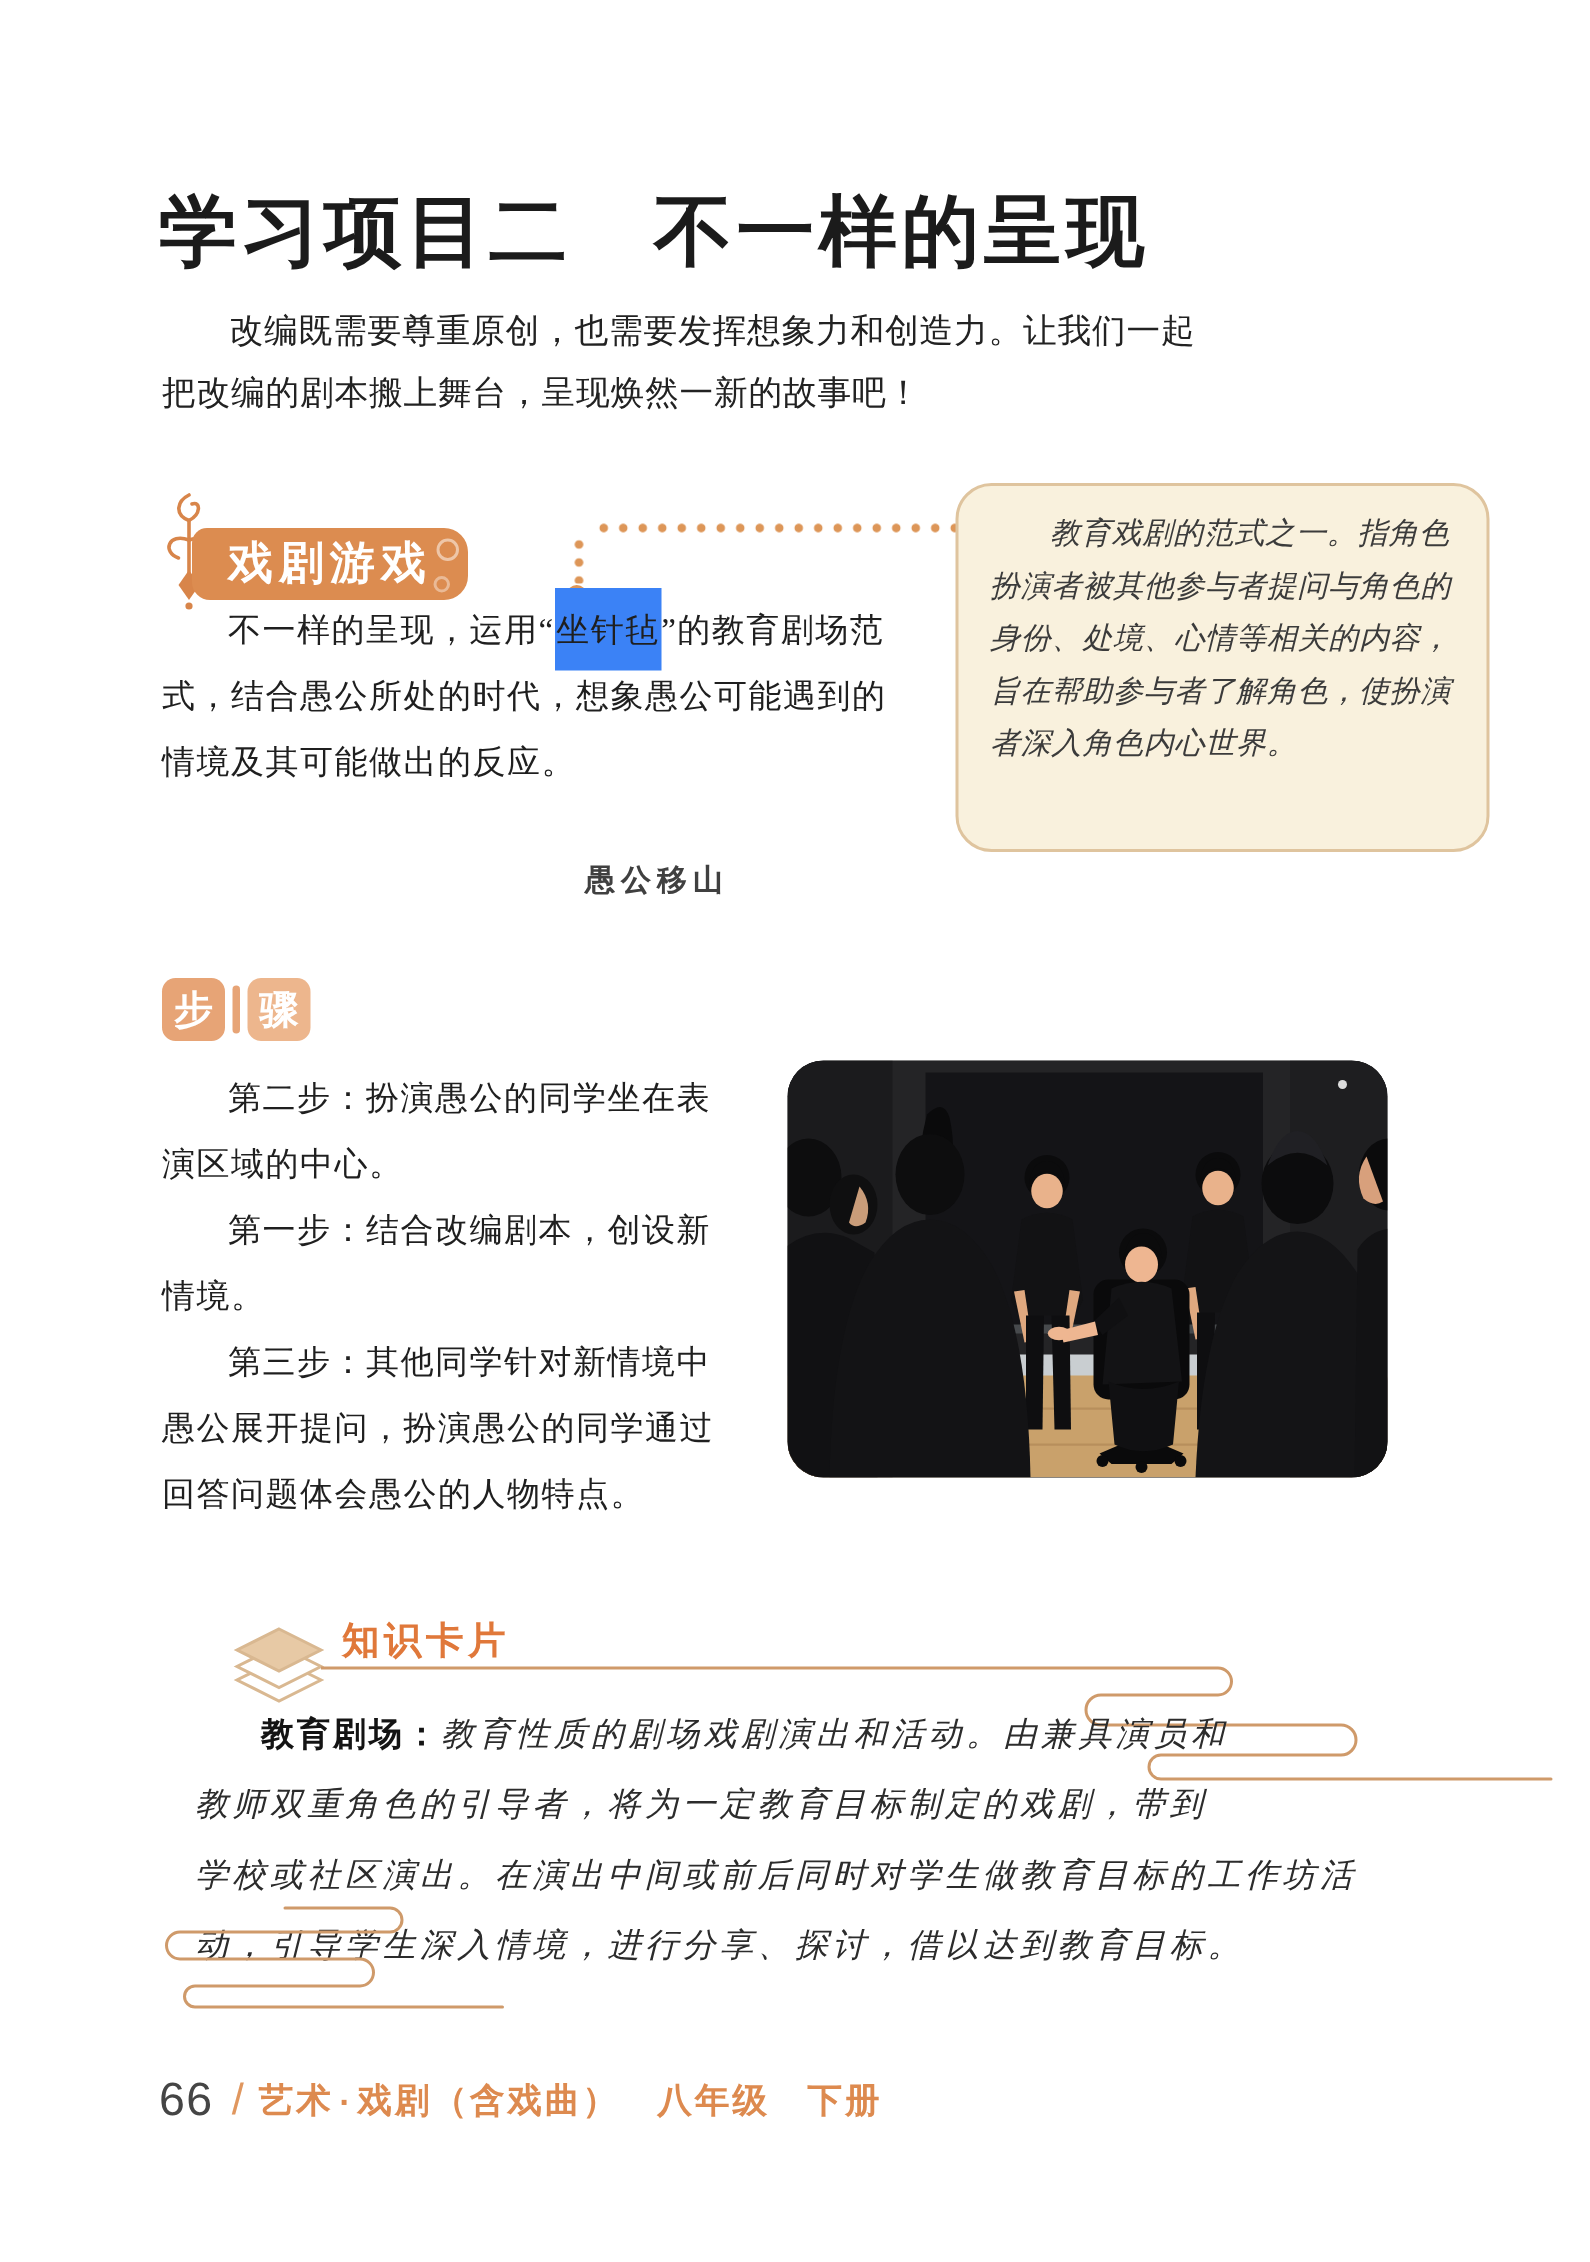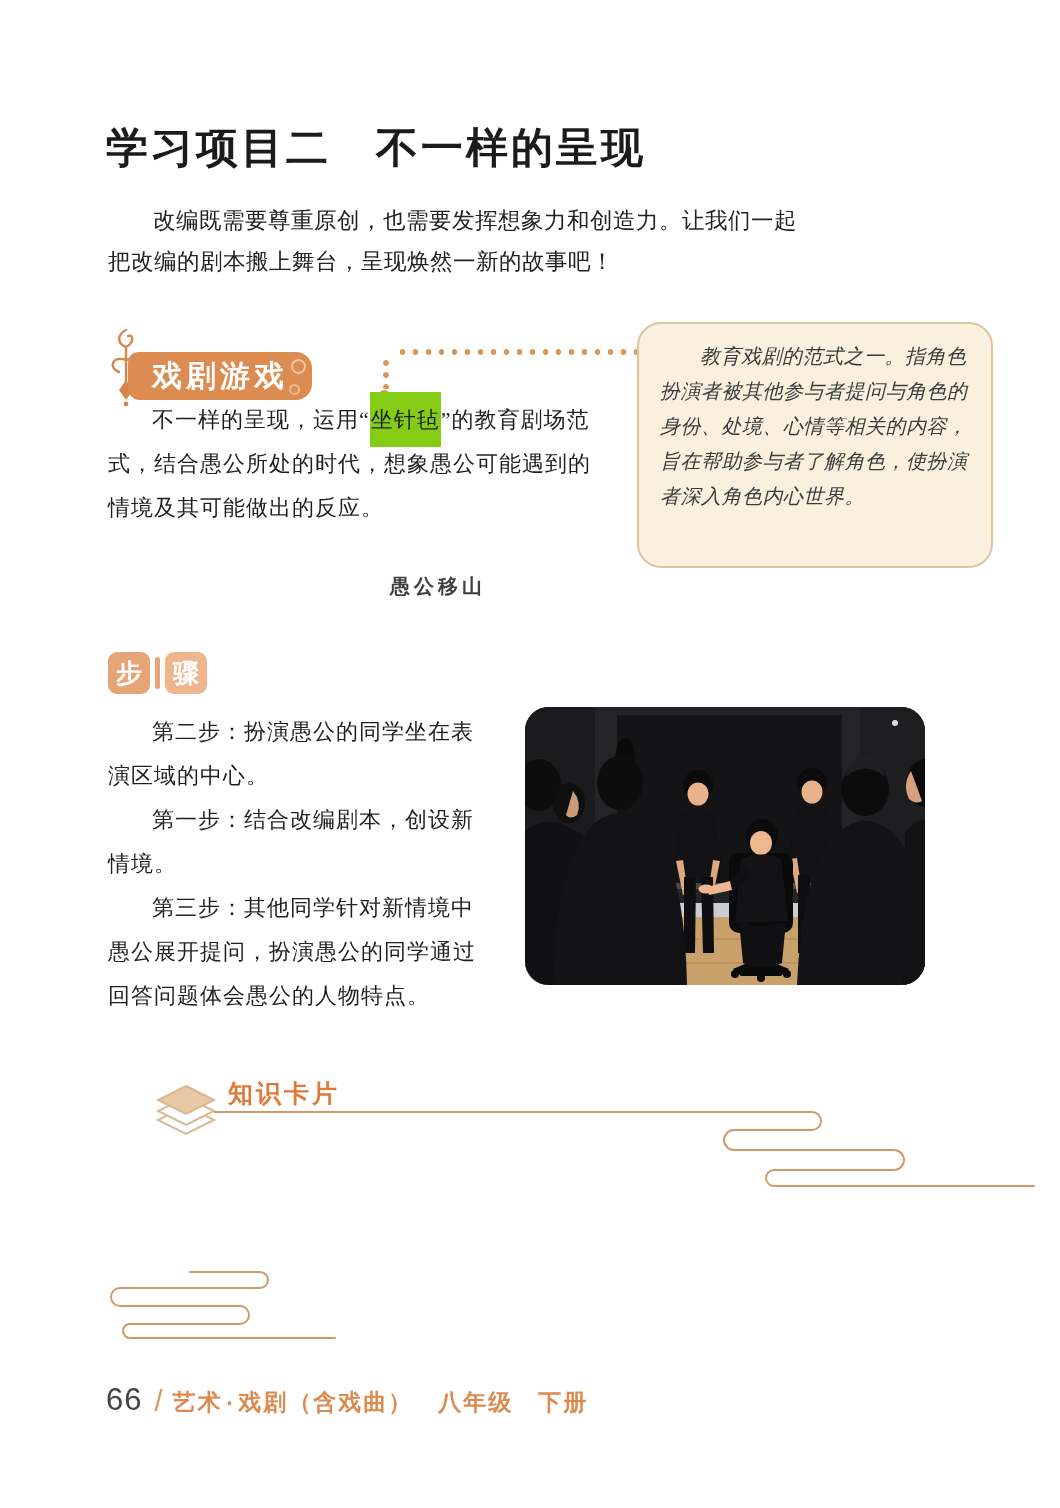--- a/index.html
+++ b/index.html
@@ -5,21 +5,21 @@
   * { margin:0; padding:0; box-sizing:border-box; }
   html,body { background:#fff; }
   .page {
     position:relative; width:1060px; height:1508px; background:#ffffff;
     font-family:"Liberation Serif", serif; overflow:hidden;
   }
   .abs { position:absolute; }
 
   
   .page-title {
-    left:106px; top:120px; font-size:42px; font-weight:bold; color:#1b1b1b;
+    left:106px; top:120px; font-size:52px; font-weight:bold; color:#1b1b1b;
     letter-spacing:3px; font-family:"Liberation Serif", serif;
   }
   .intro {
     left:108px; top:200px; width:710px; font-size:22.5px; line-height:41px;
     color:#222; text-indent:2em; letter-spacing:0.5px;
   }
 
   
   .badge-flourish { left:98px; top:324px; }
   .badge {
@@ -52,21 +52,21 @@
   .ring {
     left:378px; top:390px; width:13px; height:13px; border:3px solid #dd9658;
     border-radius:50%; background:#fff;
   }
 
   
   .game-par {
     left:108px; top:398px; width:505px; font-size:22px; line-height:44px;
     letter-spacing:1px; color:#1f1f1f; text-indent:2em;
   }
-  .hl { background:#84cc16; padding:15px 1px; }
+  .hl { background:#3b82f6; padding:15px 1px; }
 
   
   .callout {
     left:637px; top:322px; width:356px; height:246px; background:#f9f1dd;
     border:2px solid #dfc49e; border-radius:24px; padding:15px 21px 10px 21px;
   }
   .callout p {
     font-size:20px; line-height:35px; color:#3b3b3b; text-indent:2em;
     font-style:italic; letter-spacing:0.5px;
   }
@@ -109,21 +109,21 @@
     color:#2c2c2c; letter-spacing:3px; text-indent:2em; font-style:italic;
   }
   .kc-body .float-spacer { float:right; width:85px; height:52px; }
   .kc-term {
     font-style:normal; font-weight:bold; letter-spacing:2px; color:#141414;
     font-family:"Liberation Sans", sans-serif;
   }
   .scroll-bl { left:90px; top:1264px; }
 
   
-  .footer { left:106px; top:1382px; display:flex; align-items:flex-end; }
+  .footer { left:106px; top:1382px; display:flex; align-items:center; }
   .footer .num { font-family:"Liberation Sans", sans-serif; font-size:31px; color:#454545; letter-spacing:1px; }
   .footer .sep { color:#e0975f; font-size:29px; margin:0 10px 0 12px; font-family:"Liberation Sans", sans-serif; }
   .footer .book { color:#dd8a4f; font-size:23px; font-weight:bold; letter-spacing:2px;font-family:Liberation Mono, monospace; }
 </style>
 </head>
 <body>
 
 <div class="page">
 
   <h1 class="abs page-title">学习项目二　不一样的呈现</h1>
@@ -237,20 +237,21 @@
 
   <svg class="abs kc-icon" width="64" height="72" viewBox="0 0 64 72">
     <polygon points="32,36 60,50 32,64 4,50" fill="#ffffff" stroke="#d9b891" stroke-width="2"></polygon>
     <polygon points="32,27 60,41 32,55 4,41" fill="#ffffff" stroke="#d9b891" stroke-width="2"></polygon>
     <polygon points="32,16 60,30 32,44 4,30" fill="#e7c9a5" stroke="#d9b891" stroke-width="2"></polygon>
   </svg>
   <div class="abs kc-title">知识卡片</div>
   <svg class="abs kc-rule" width="846" height="120" viewBox="0 0 846 120">
     <path d="M0,14 H598 a9,9 0 0 1 0,18 H520 a10,10 0 0 0 0,20 H680 a10,10 0 0 1 0,20 H560 a8,8 0 0 0 0,16 H820" fill="none" stroke="#cf9a6a" stroke-width="2" stroke-linecap="round"></path>
   </svg>
+  <p class="abs kc-body"><span class="float-spacer"></span><span class="kc-term">教育剧场：</span><span>教育性质的剧场戏剧演出和活动。由兼具演员和教师双重角色的引导者，将为一定教育目标制定的戏剧，带到学校或社区演出。在演出中间或前后同时对学生做教育目标的工作坊活动，引导学生深入情境，进行分享、探讨，借以达到教育目标。</span></p>
 
   <svg class="abs scroll-bl" width="260" height="88" viewBox="0 0 260 88">
     <path d="M100,8 H170 a8,8 0 0 1 0,16 H30 a9,9 0 0 0 0,18 H150 a9,9 0 0 1 0,18 H40 a7,7 0 0 0 0,14 H245" fill="none" stroke="#cf9a6a" stroke-width="2" stroke-linecap="round"></path>
   </svg>
 
   <div class="abs footer">
     <span class="num">66</span>
     <span class="sep">/</span>
     <span class="book">艺术·戏剧（含戏曲）　八年级　下册</span>
   </div>

